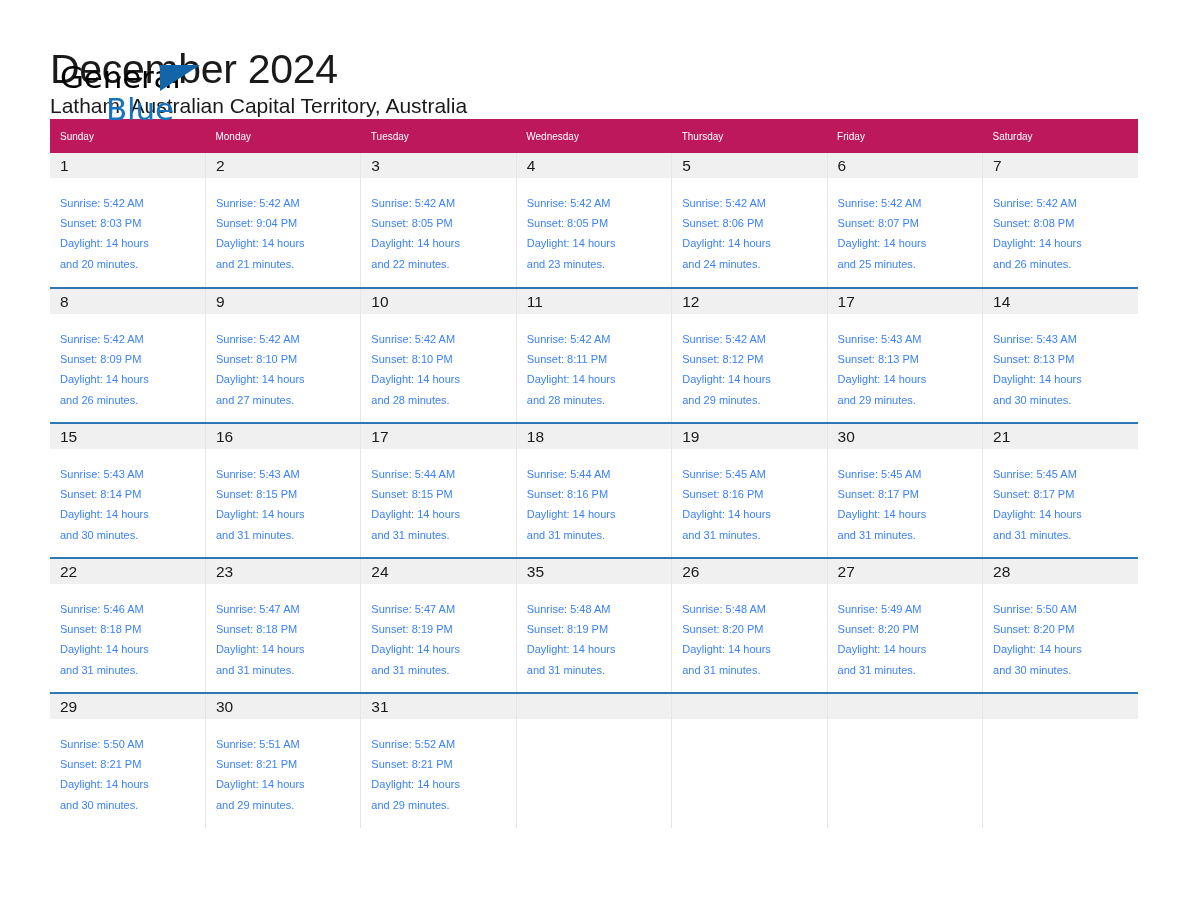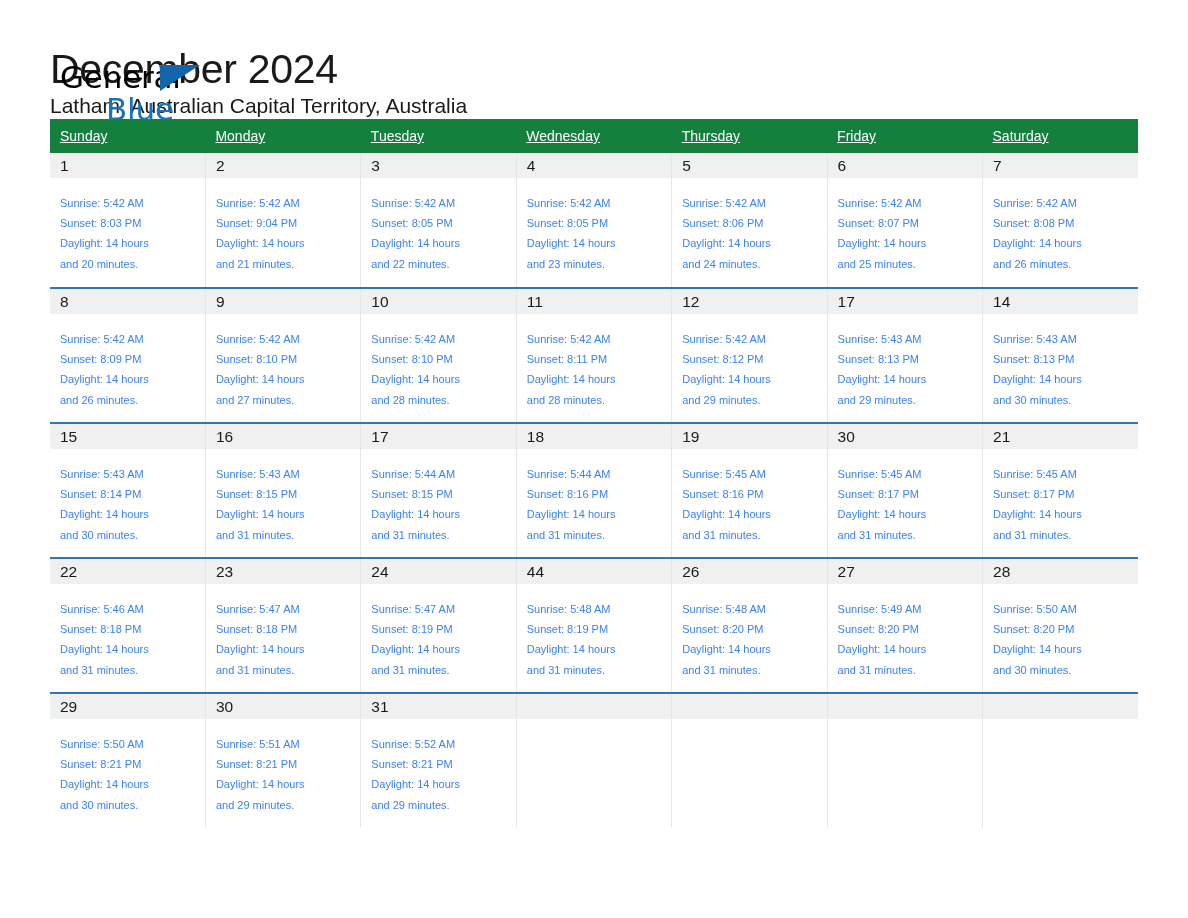--- a/index.html
+++ b/index.html
@@ -91,30 +91,29 @@
   
   .calendar {
     width: 1088px;
     border-collapse: collapse;
     table-layout: fixed;
     margin-top: 7px;
   }
   .calendar col { width: 155.43px; }
 
   thead th {
-    background: #15803d;
+    background: #be185d;
     color: #ffffff;
-    font-size: 14px;
+    font-size: 10px;
     font-weight: 400;
     text-align: left;
     padding: 9px 0 9px 10px;
     height: 34px;
     vertical-align: middle;
     white-space: nowrap;
-    text-decoration: underline;
   }
 
   tbody tr.week {
     height: 135px;
   }
   tbody td {
     vertical-align: top;
     padding: 0;
     border-top: 2px solid #2e77b5;
     border-right: 1px solid #e6e6e6;
@@ -452,21 +451,21 @@
               <div class="details">
                 <div>Sunrise: 5:47 AM</div>
                 <div>Sunset: 8:19 PM</div>
                 <div>Daylight: 14 hours</div>
                 <div>and 31 minutes.</div>
               </div>
             </div>
           </td>
           <td>
             <div class="cell-inner">
-              <div class="daynum">44</div>
+              <div class="daynum">35</div>
               <div class="details">
                 <div>Sunrise: 5:48 AM</div>
                 <div>Sunset: 8:19 PM</div>
                 <div>Daylight: 14 hours</div>
                 <div>and 31 minutes.</div>
               </div>
             </div>
           </td>
           <td>
             <div class="cell-inner">

